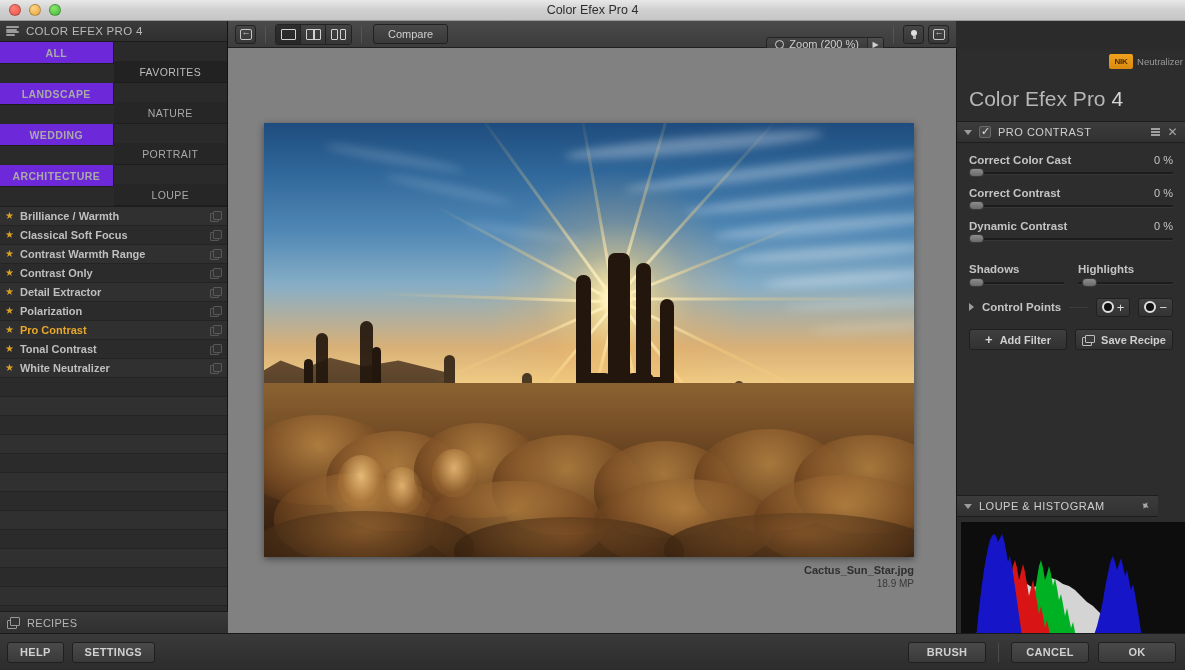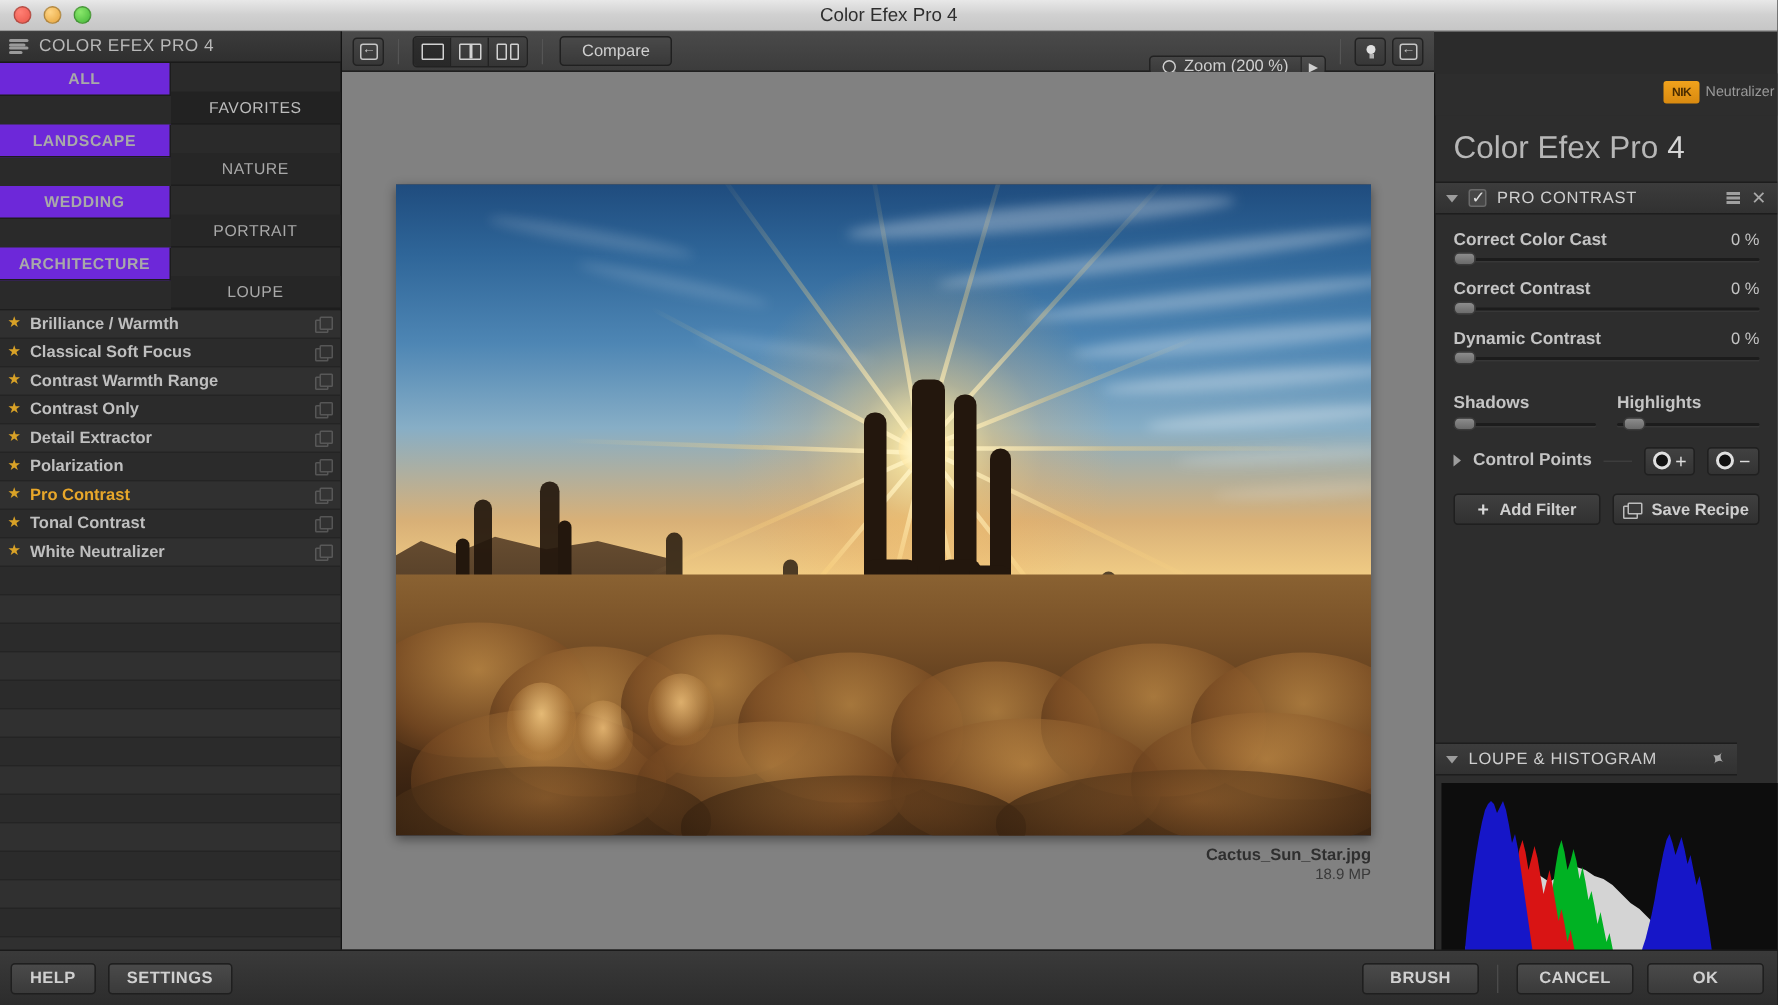--- a/index.html
+++ b/index.html
@@ -422,20 +422,24 @@
         <div class="brow even"></div>
       <div class="brow odd"></div>
         <div class="brow even"></div>
         <div class="brow odd"></div>
       <div class="brow even"></div>
         <div class="brow odd"></div>
         <div class="brow even"></div>
     </div>
 
     <div class="sb-bottom">
+      <div class="sb-btn">
+        <span class="stackico"></span>
+        <span>RECIPES</span>
+      </div>
     </div>
   </div>
 
   <div class="toolbar">
     <div class="tbtn sq">
       <span class="expico"></span>
     </div>
     <span class="sep"></span>
     <div class="viewgroup">
       <div class="vbtn on">

